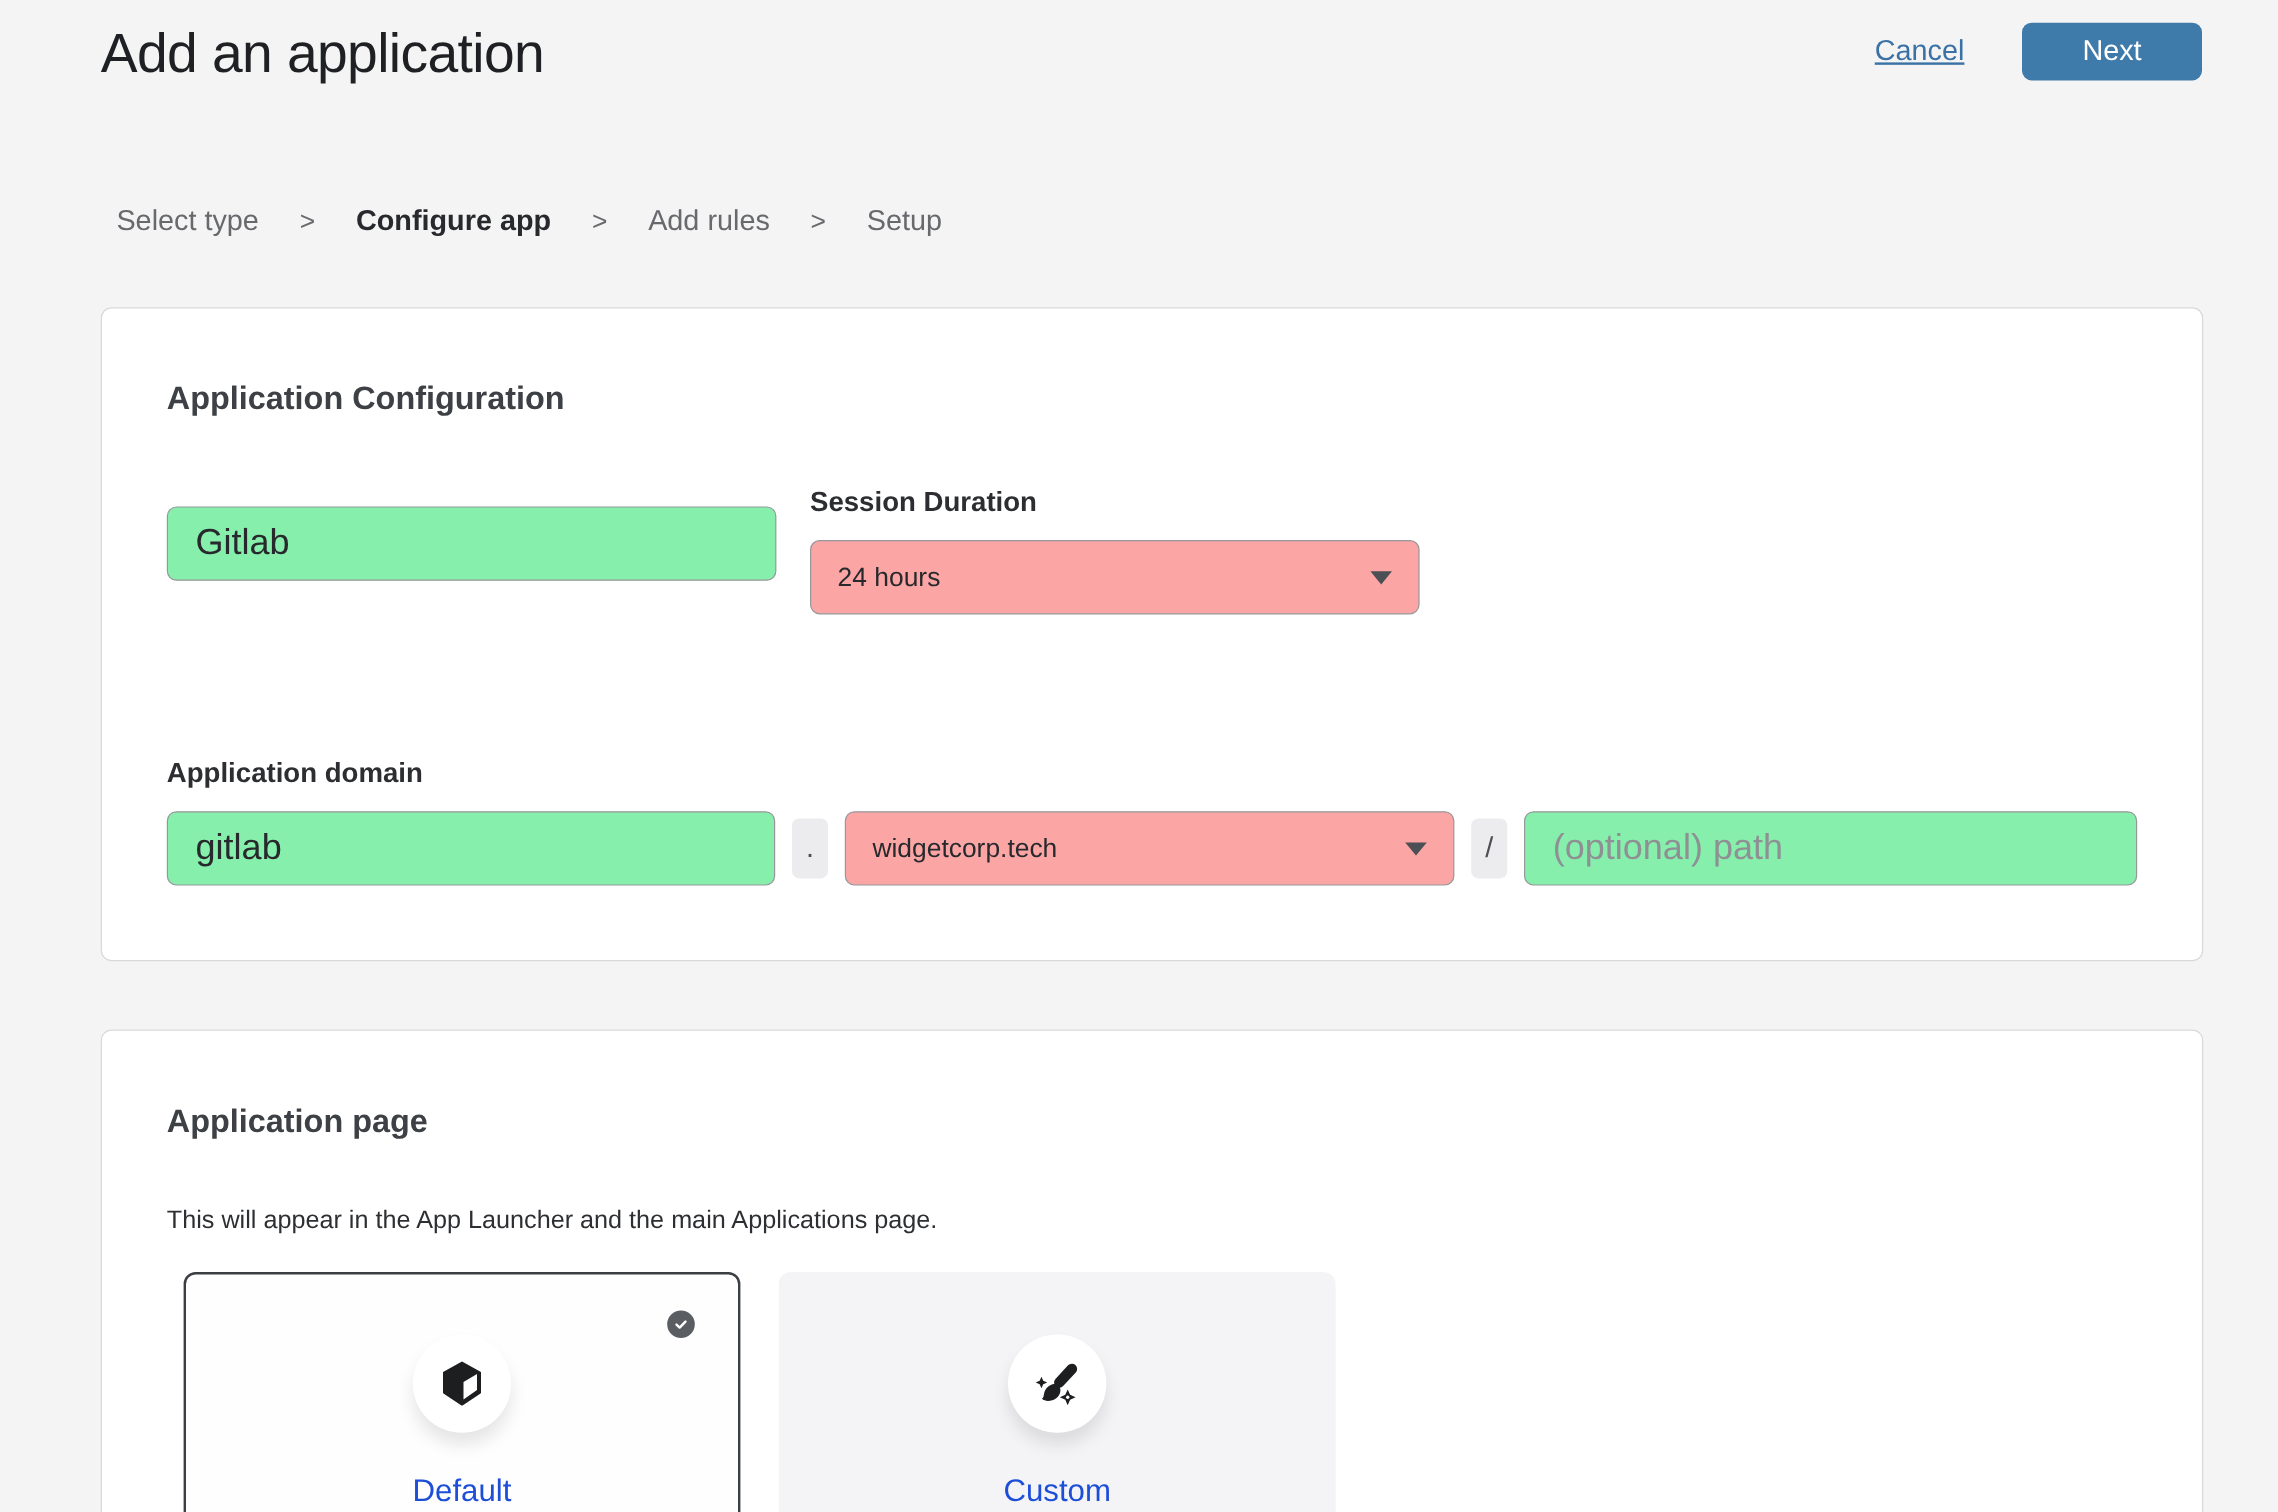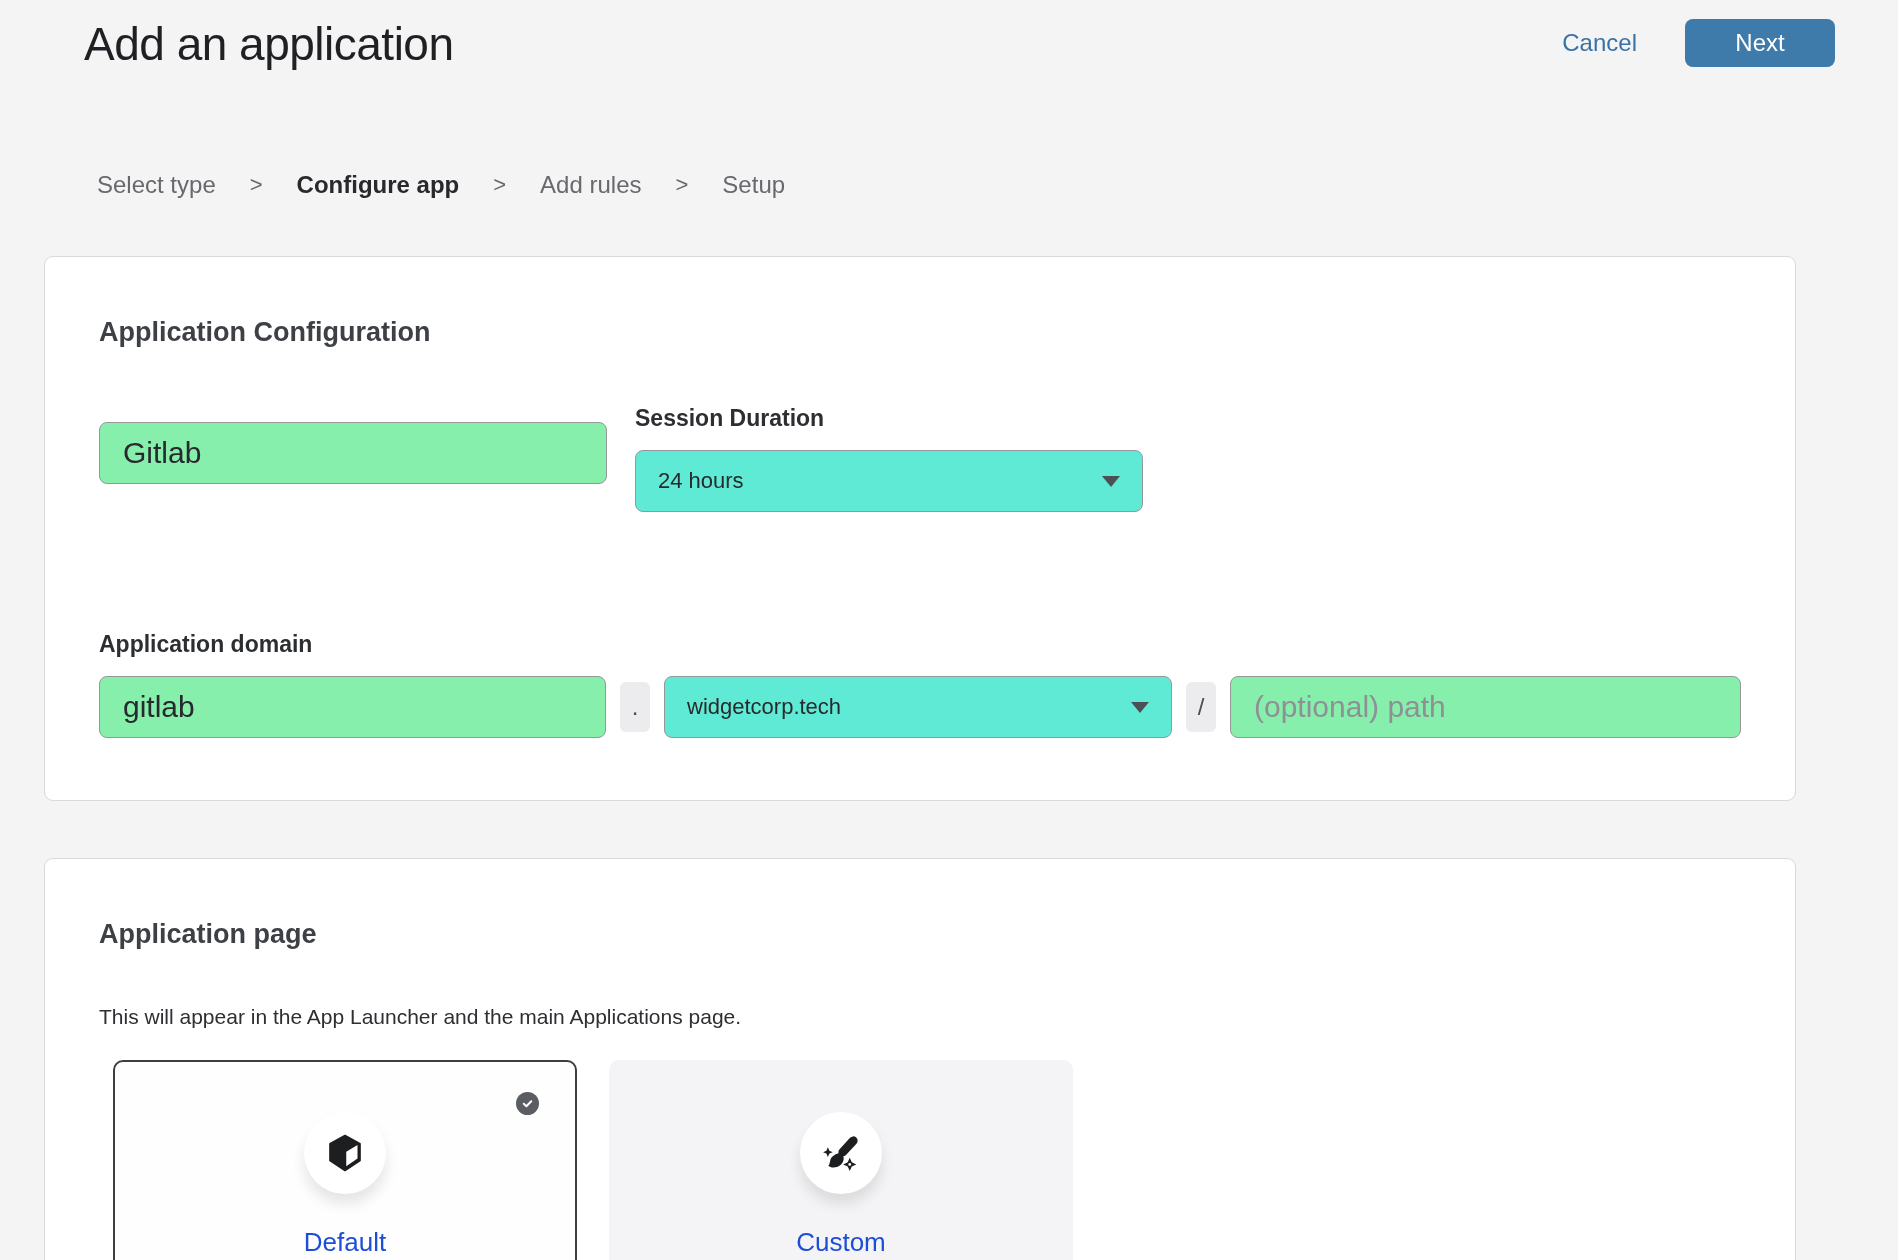--- a/index.html
+++ b/index.html
@@ -31,20 +31,21 @@
     margin-top: 0;
   }
   .cancel-link {
     color: #3a72a6;
     font-size: 24px;
     cursor: pointer;
     background: none;
     border: none;
     font-family: inherit;
     line-height: 59px;
+    text-decoration: underline;
   }
   .next-button {
     background: #3e7aaa;
     color: #ffffff;
     font-size: 24px;
     font-family: inherit;
     border: none;
     border-radius: 8px;
     width: 150px;
     height: 48px;
@@ -63,21 +64,21 @@
   .crumb { cursor: default; }
   .crumb.active { font-weight: 700; color: #28292c; }
   .crumb-sep { color: #68696d; font-size: 22px; }
 
   
   .card {
     background: #ffffff;
     border: 1px solid #d9d9db;
     border-radius: 9px;
     width: 1752px;
-    margin-left: 44px;
+    margin-left: 84px;
     padding: 58px 54px 64px 54px;
   }
   .card-config { margin-top: 57px; height: 545px; }
   .card-logo   { margin-top: 57px; height: 530px; }
 
   .card-heading {
     font-size: 27px;
     font-weight: 700;
     color: #3d4044;
     line-height: 34px;
@@ -109,21 +110,21 @@
     padding: 0 23px;
     background: #86efac;
     outline: none;
   }
   .text-input::placeholder { color: #8e9094; }
 
   .select-box {
     height: 62px;
     border: 1px solid #95979b;
     border-radius: 8px;
-    background: #5eead4;
+    background: #fca5a5;
     display: flex;
     align-items: center;
     justify-content: space-between;
     padding: 0 22px;
     font-size: 22px;
     color: #27292c;
     cursor: pointer;
   }
   .caret {
     width: 0; height: 0;

